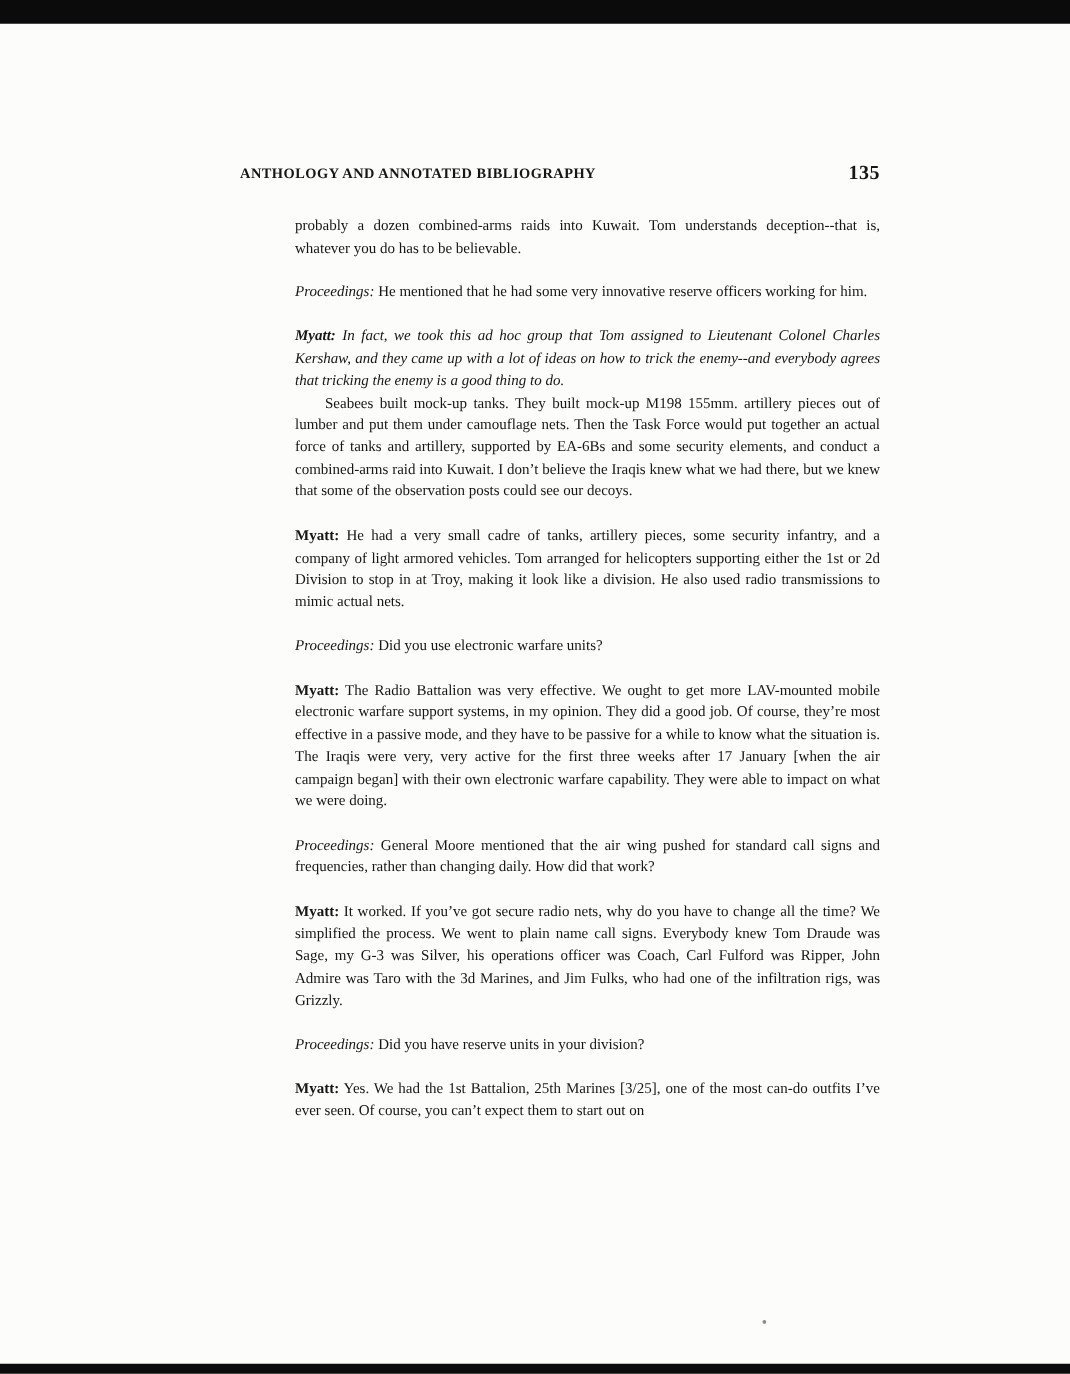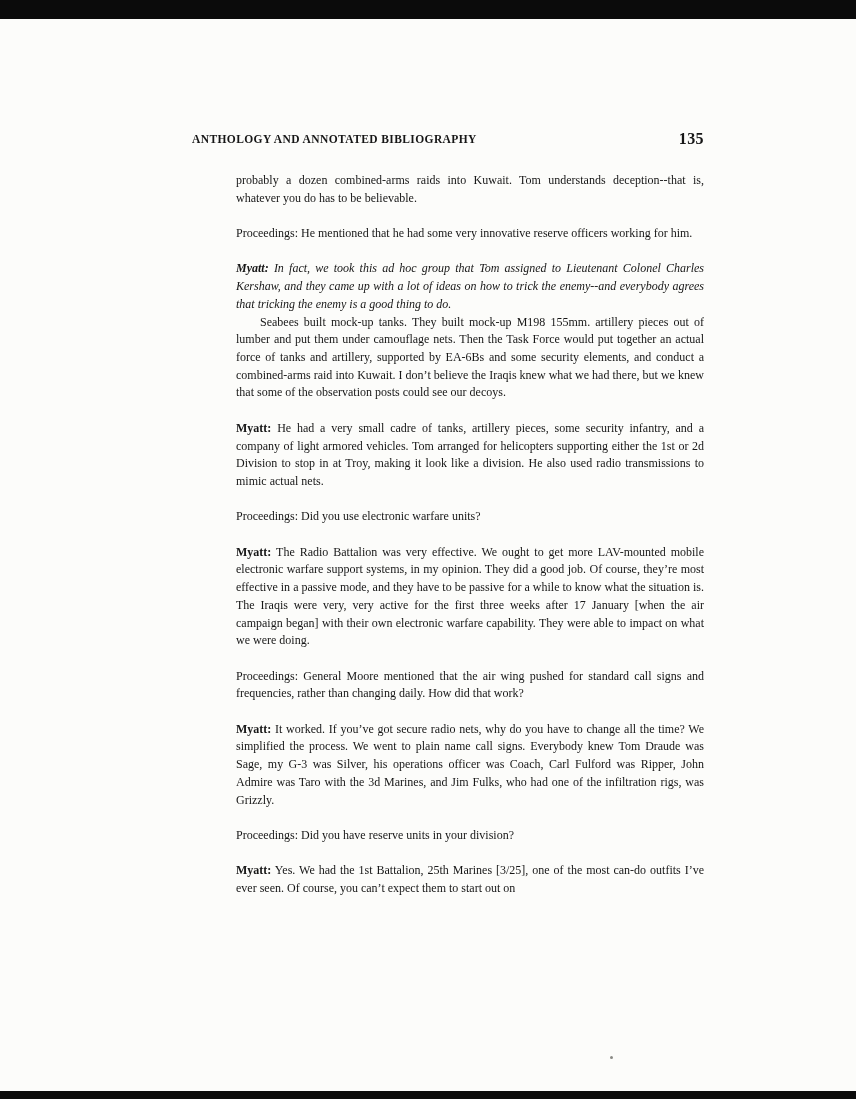--- a/index.html
+++ b/index.html
@@ -62,21 +62,21 @@
   .body-text p.tight {
     margin-bottom: 0;
     font-style: italic;
   }
   .body-text p.cont {
     text-indent: 24px;
   }
   .body-text p.last {
     margin-bottom: 0;
   }
-  .lbl-i { }
+  .lbl-i { font-style: italic; }
   .lbl-b { font-weight: bold; }
 </style>
 </head>
 <body>
 
 <div class="scan-bar top"></div>
 
 <div class="page">
 
   <div class="page-header">

